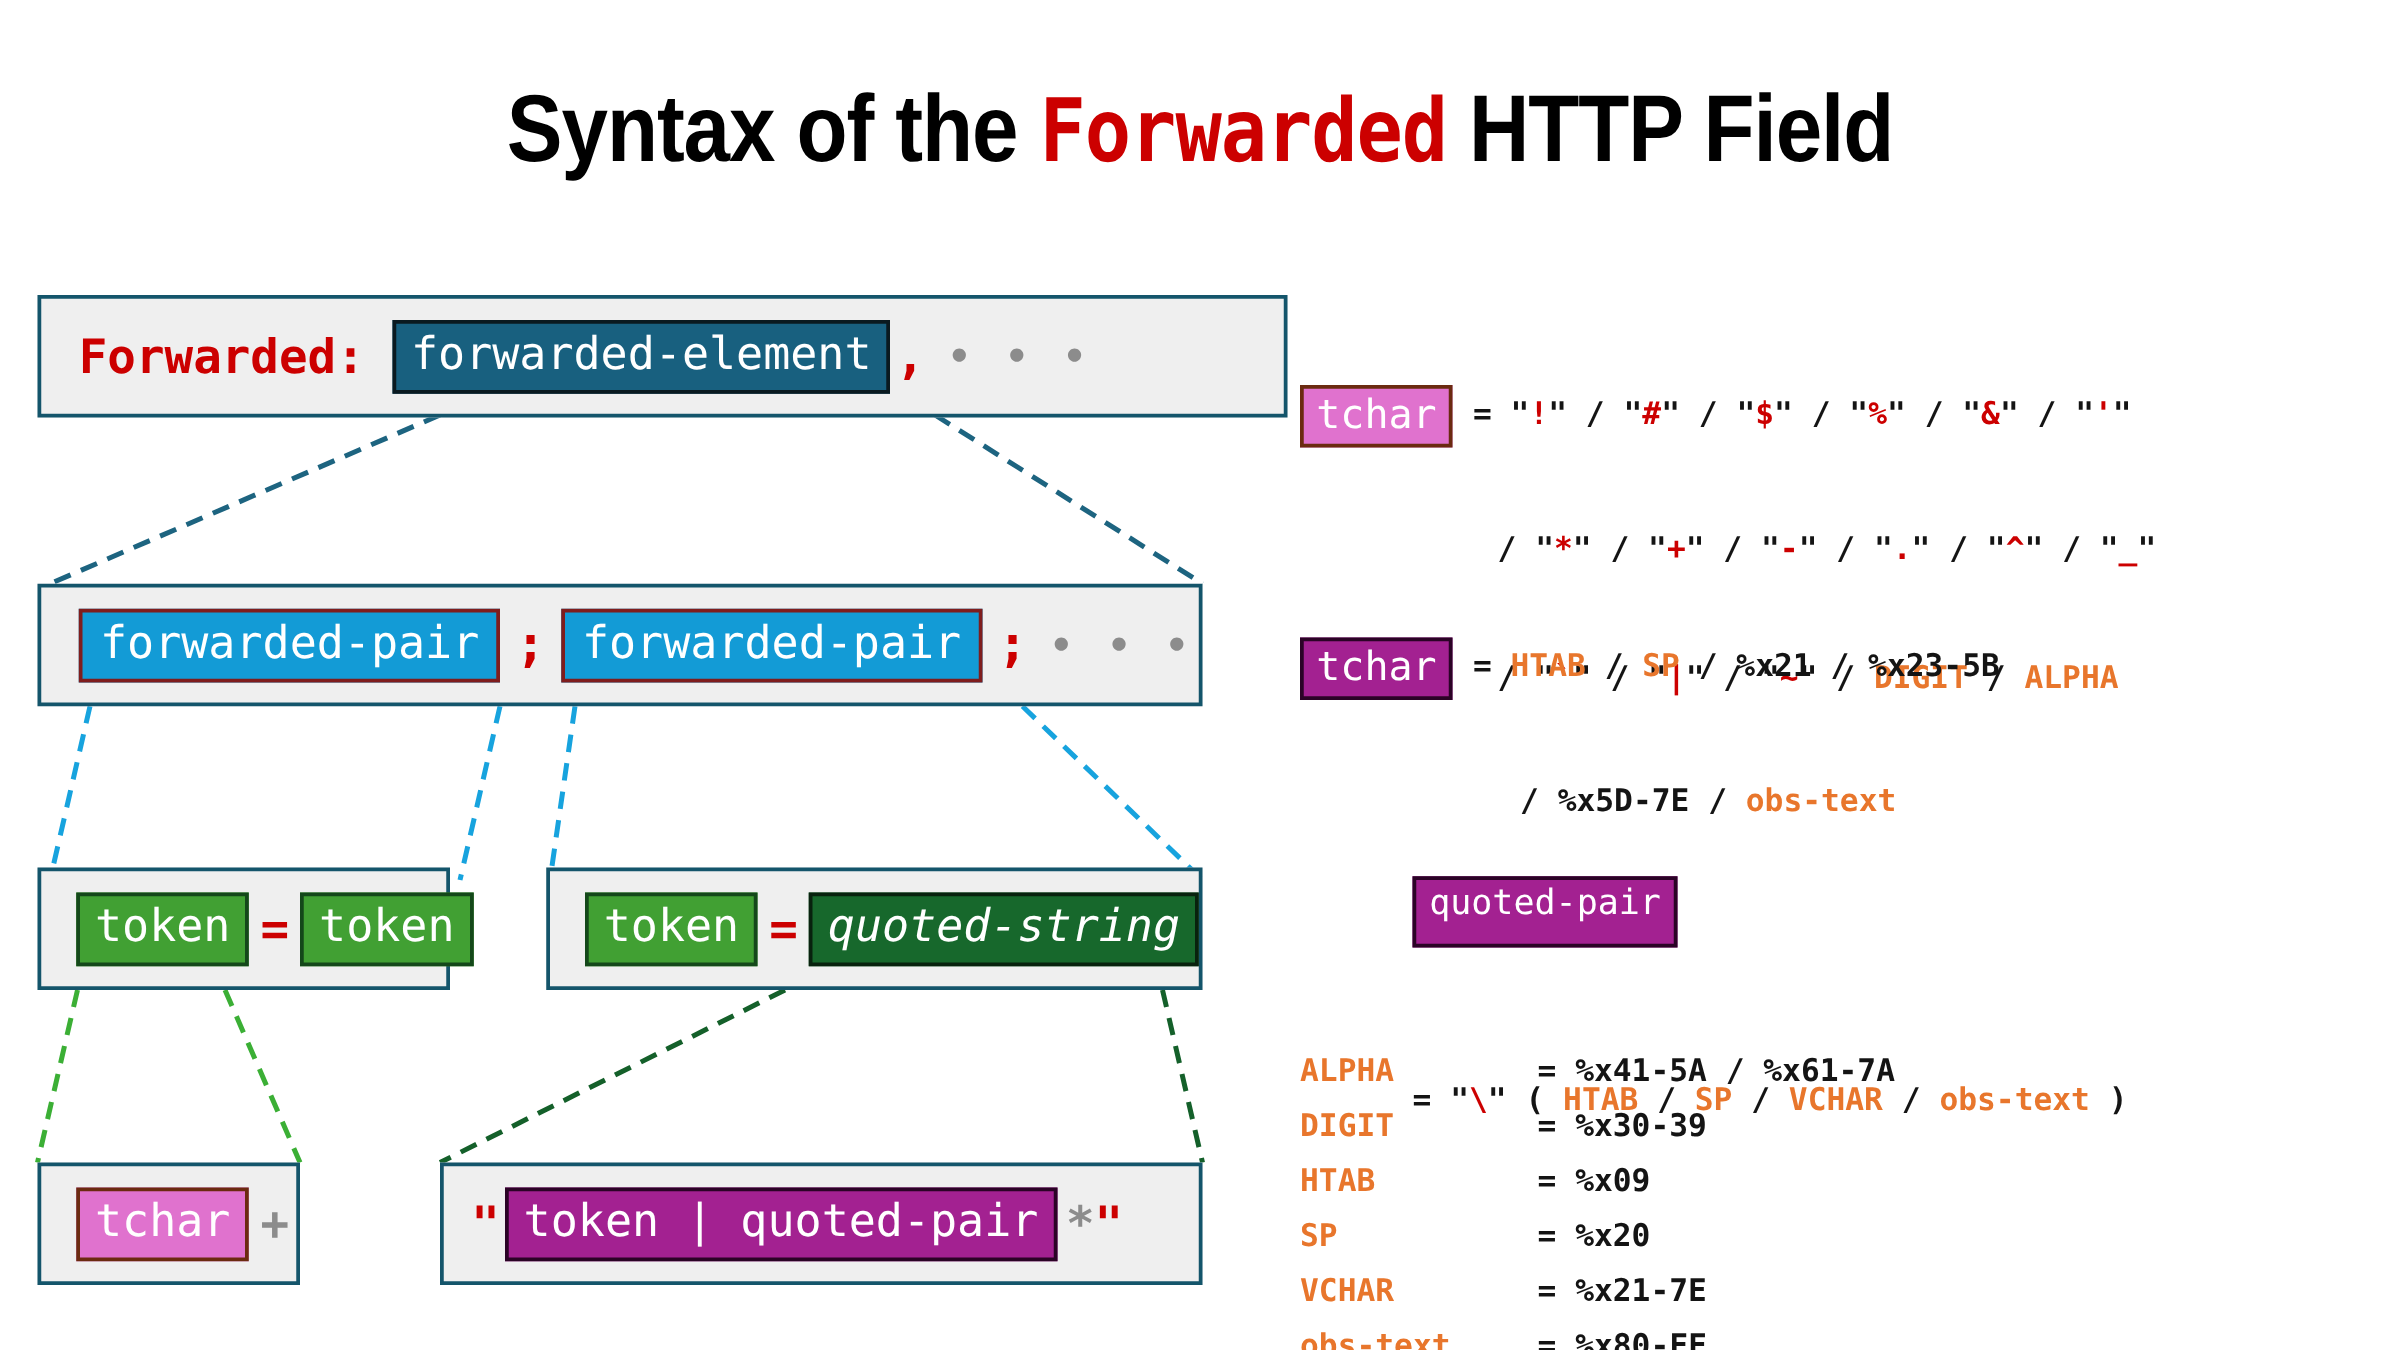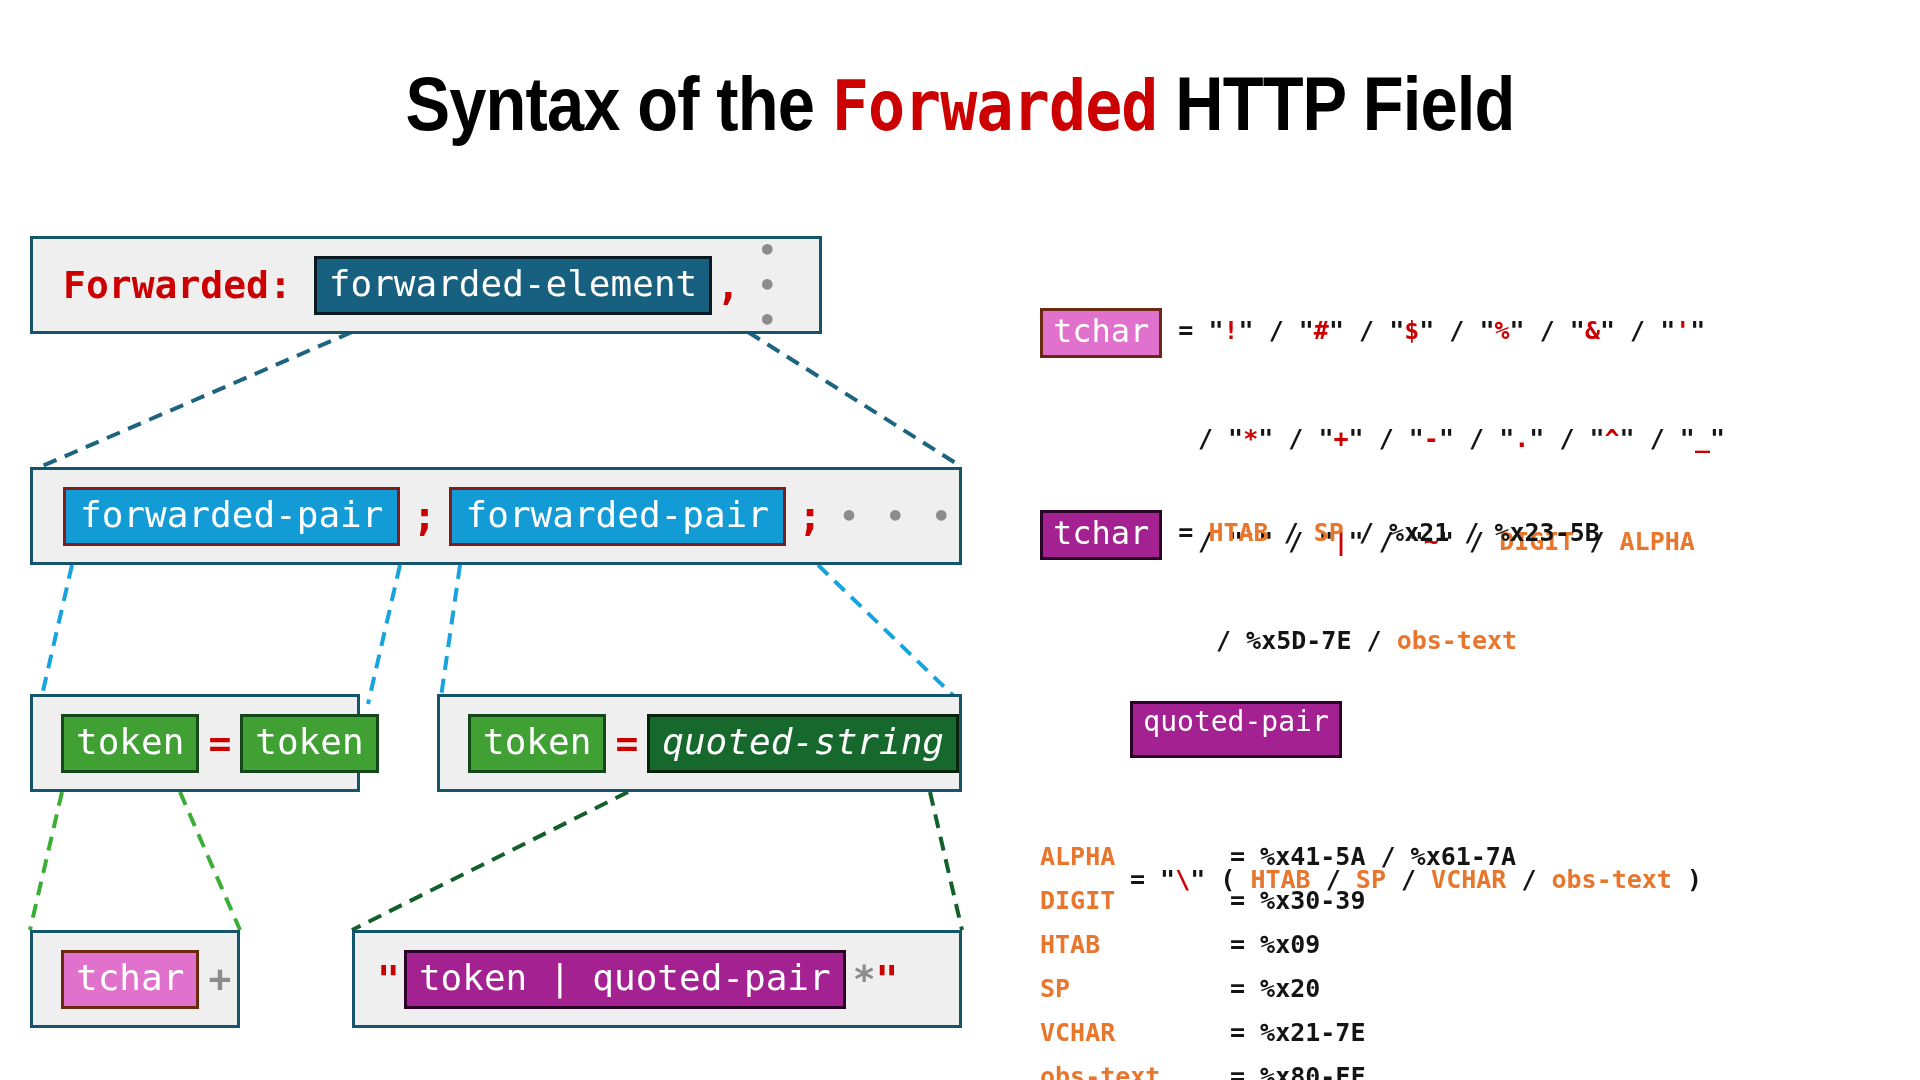--- a/index.html
+++ b/index.html
@@ -83,21 +83,21 @@
     <line x1="460" y1="553" x2="440" y2="692" stroke="#17A3DE" stroke-width="4" stroke-dasharray="14,9"></line>
     <line x1="818" y1="553" x2="962" y2="692" stroke="#17A3DE" stroke-width="4" stroke-dasharray="14,9"></line>
 
     <line x1="62" y1="780" x2="30" y2="918" stroke="#3BAF35" stroke-width="4" stroke-dasharray="14,9"></line>
     <line x1="180" y1="780" x2="240" y2="918" stroke="#3BAF35" stroke-width="4" stroke-dasharray="14,9"></line>
 
     <line x1="628" y1="780" x2="352" y2="918" stroke="#14602A" stroke-width="4" stroke-dasharray="14,9"></line>
     <line x1="930" y1="780" x2="962" y2="918" stroke="#14602A" stroke-width="4" stroke-dasharray="14,9"></line>
   </svg>
 
-  <div class="panel" style="left:30px;top:224px;width:792px;height:98px;padding-left:30px;">
+  <div class="panel" style="left:30px;top:224px;width:1000px;height:98px;padding-left:30px;">
     <span class="op" style="color:#CC0000;font-size:38px;font-weight:bold;">Forwarded:</span>
     <span class="tok b-fwdelem" style="font-size:36px;margin-left:22px;padding:4px 12px 8px;">forwarded-element</span>
     <span class="sc" style="font-size:40px;margin-left:4px;">,</span>
     <span class="dots" style="font-size:30px;margin-left:18px;">• • •</span>
   </div>
 
   <div class="panel" style="left:30px;top:455px;width:932px;height:98px;padding-left:30px;">
     <span class="tok b-pair" style="font-size:36px;padding:4px 14px 8px;">forwarded-pair</span>
     <span class="sc" style="font-size:40px;margin:0 12px;">;</span>
     <span class="tok b-pair" style="font-size:36px;padding:4px 14px 8px;">forwarded-pair</span>

